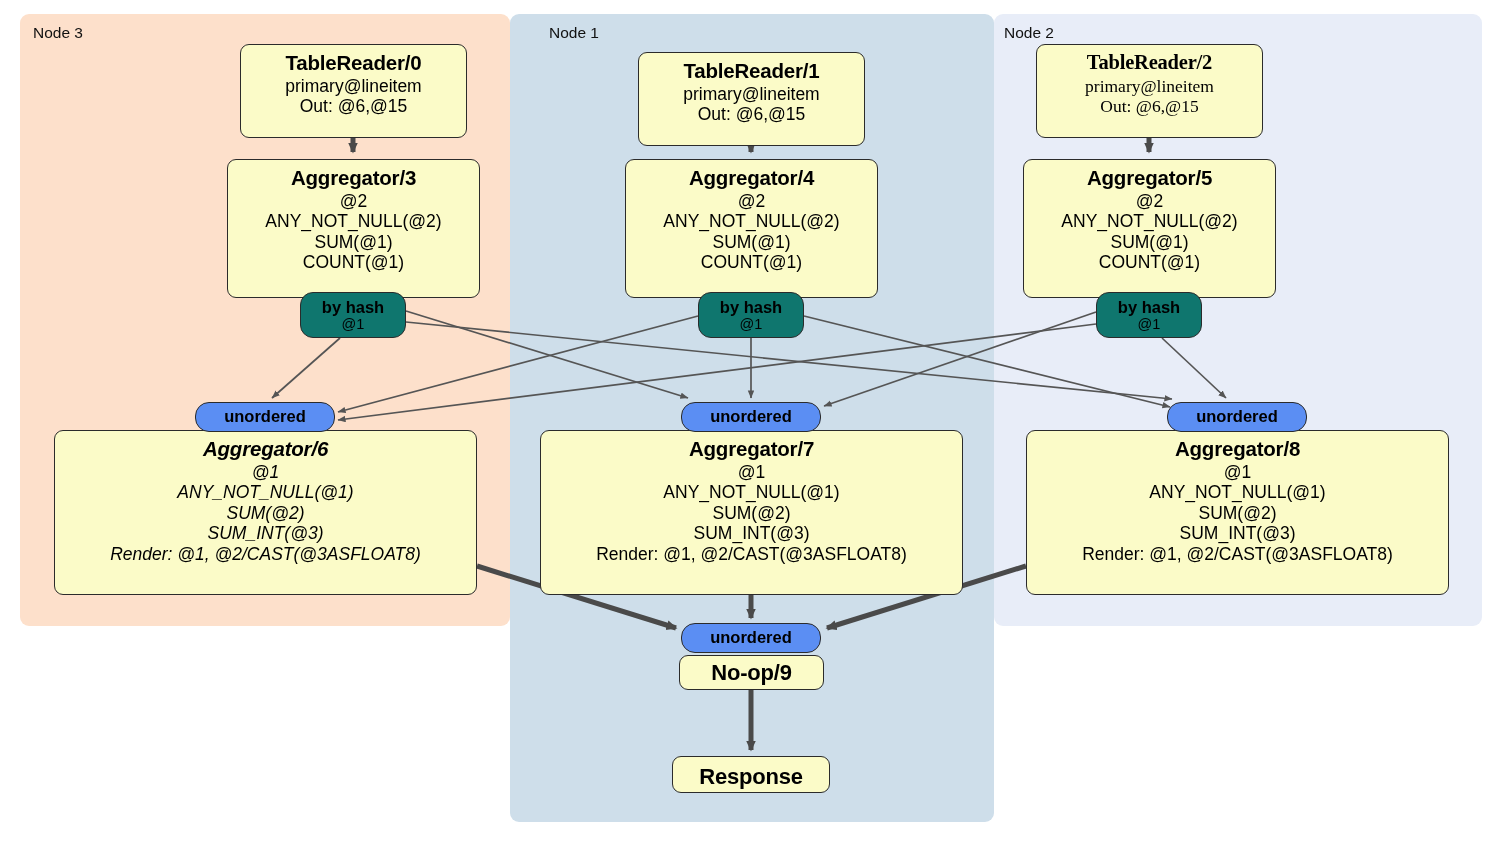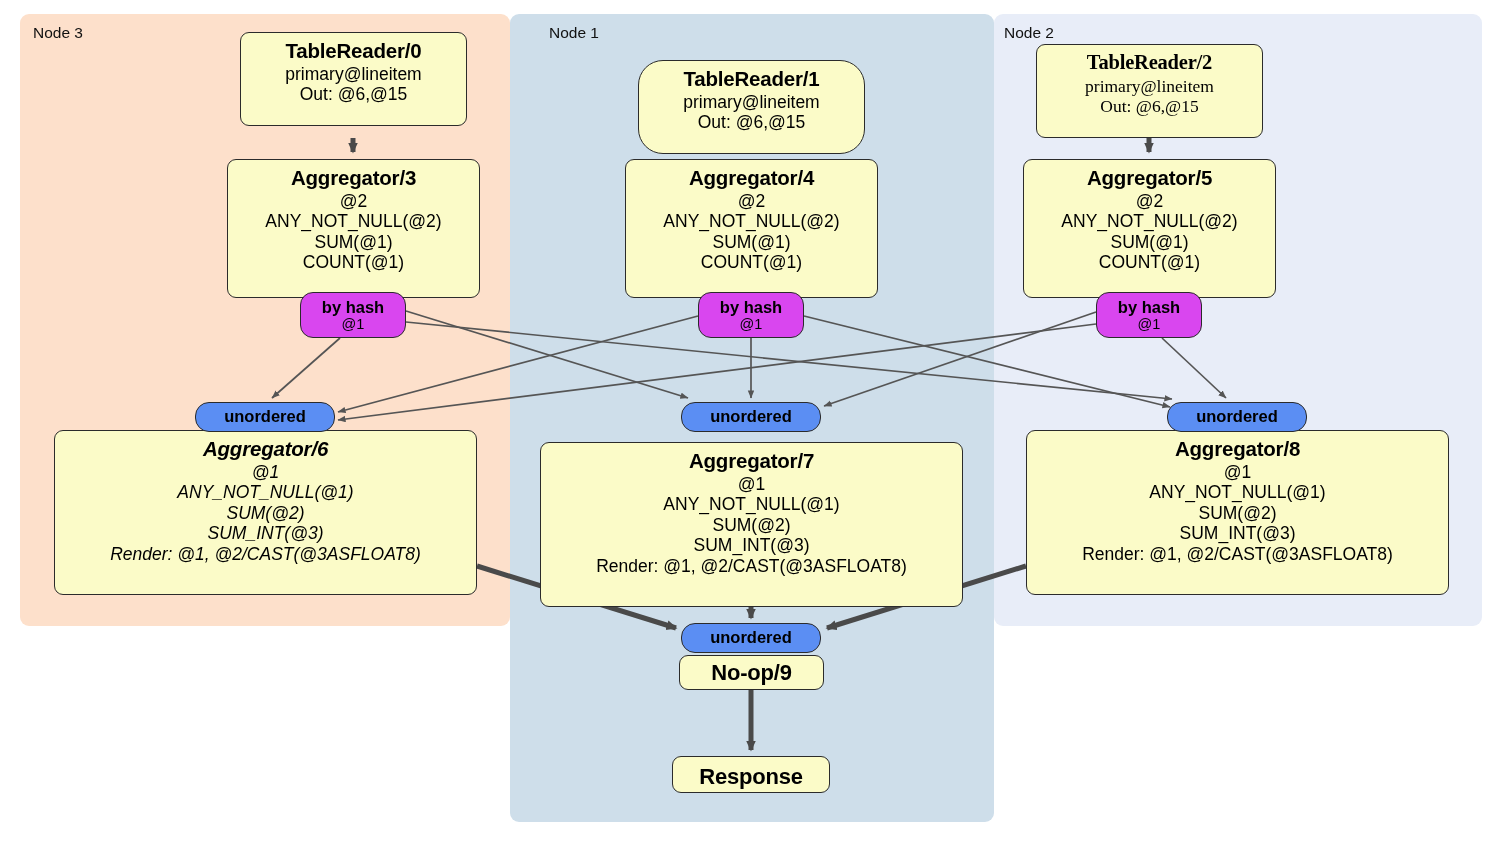--- a/index.html
+++ b/index.html
@@ -66,21 +66,21 @@
     position: absolute;
     box-sizing: border-box;
     border: 1.6px solid #2b2b2b;
     border-radius: 12px;
     text-align: center;
     color: #000;
     font-family: "Liberation Sans", sans-serif;
     line-height: 1.12;
   }
   .oval.hash {
-    background: #d946ef;
+    background: #0f766e;
     border-radius: 13px;
     padding-top: 5px;
     font-weight: bold;
     font-size: 16.5px;
   }
   .oval.hash .sub {
     display: block;
     font-weight: normal;
     font-size: 14.5px;
   }
@@ -138,27 +138,27 @@
     </g>
 
     <g>
       <line x1="477" y1="566" x2="676" y2="628" stroke="#4a4a4a" stroke-width="5" marker-end="url(#ahThick)"></line>
       <line x1="751" y1="595" x2="751" y2="618" stroke="#4a4a4a" stroke-width="5" marker-end="url(#ahThick)"></line>
       <line x1="1026" y1="566" x2="827" y2="628" stroke="#4a4a4a" stroke-width="5" marker-end="url(#ahThick)"></line>
       <line x1="751" y1="690" x2="751" y2="750" stroke="#4a4a4a" stroke-width="5" marker-end="url(#ahThick)"></line>
     </g>
   </svg>
 
-  <div class="proc" style="left:240px; top:32px; width:227px; height:94px;">
+  <div class="proc" style="left:240px; top:44px; width:227px; height:94px;">
     <span class="ttl">TableReader/0</span>
     <span class="ln">primary@lineitem</span>
     <span class="ln">Out: @6,@15</span>
   </div>
 
-  <div class="proc" style="left:638px; top:60px; width:227px; height:94px;border-radius:25px;">
+  <div class="proc" style="left:638px; top:52px; width:227px; height:94px;">
     <span class="ttl">TableReader/1</span>
     <span class="ln">primary@lineitem</span>
     <span class="ln">Out: @6,@15</span>
   </div>
 
   <div class="proc" style="left:1036px; top:44px; width:227px; height:94px;font-family:Liberation Serif, serif;">
     <span class="ttl">TableReader/2</span>
     <span class="ln">primary@lineitem</span>
     <span class="ln">Out: @6,@15</span>
   </div>
@@ -189,21 +189,21 @@
 
   <div class="proc" style="left:54px; top:430px; width:423px; height:165px;font-style:italic;">
     <span class="ttl">Aggregator/6</span>
     <span class="ln">@1</span>
     <span class="ln">ANY_NOT_NULL(@1)</span>
     <span class="ln">SUM(@2)</span>
     <span class="ln">SUM_INT(@3)</span>
     <span class="ln">Render: @1, @2/CAST(@3ASFLOAT8)</span>
   </div>
 
-  <div class="proc" style="left:540px; top:430px; width:423px; height:165px;margin-top:12px;">
+  <div class="proc" style="left:540px; top:430px; width:423px; height:165px;">
     <span class="ttl">Aggregator/7</span>
     <span class="ln">@1</span>
     <span class="ln">ANY_NOT_NULL(@1)</span>
     <span class="ln">SUM(@2)</span>
     <span class="ln">SUM_INT(@3)</span>
     <span class="ln">Render: @1, @2/CAST(@3ASFLOAT8)</span>
   </div>
 
   <div class="proc" style="left:1026px; top:430px; width:423px; height:165px;">
     <span class="ttl">Aggregator/8</span>

